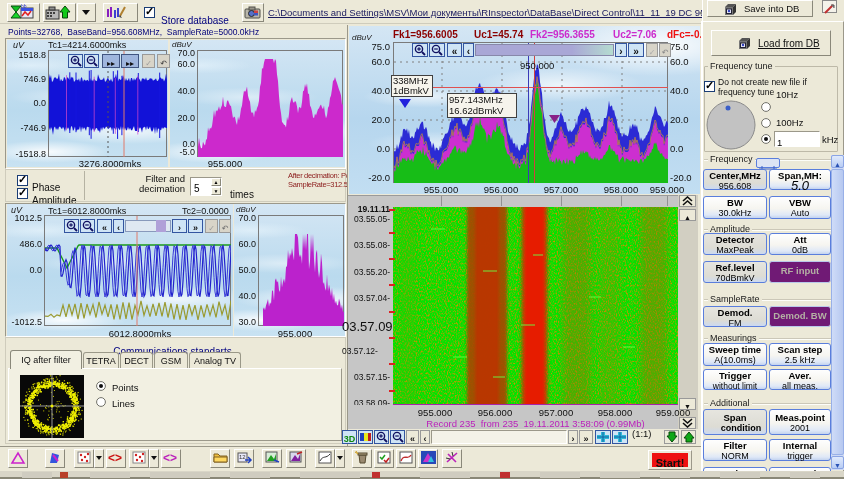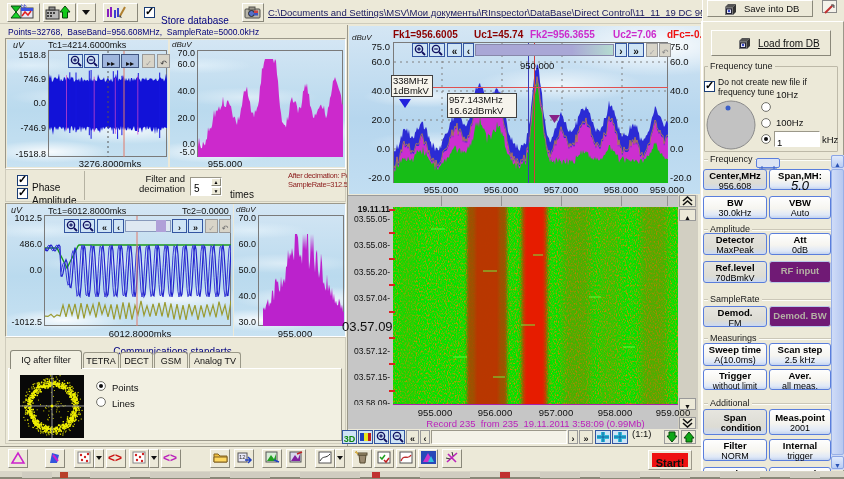--- a/index.html
+++ b/index.html
@@ -1154,21 +1154,21 @@
 <div class="abs" style="left:561px;top:196px;width:1px;height:10px;background:#707070;opacity:.6;"></div>
 <div class="abs" style="left:621px;top:196px;width:1px;height:10px;background:#707070;opacity:.6;"></div>
 <div class="abs" style="left:667px;top:196px;width:1px;height:10px;background:#707070;opacity:.6;"></div>
 <div class="abs" style="left:348px;top:207px;width:45px;height:222px;background:#c6c6c6;"></div>
 <div class="abs b" style="left:346px;top:204px;width:44px;text-align:right;font-size:8.5px;color:#101010;">19.11.11</div>
 <div class="abs" style="left:342px;top:214px;width:48px;text-align:right;font-size:8.5px;color:#101010;">03.55.05-</div>
 <div class="abs" style="left:342px;top:240px;width:48px;text-align:right;font-size:8.5px;color:#101010;">03.55.08-</div>
 <div class="abs" style="left:342px;top:267px;width:48px;text-align:right;font-size:8.5px;color:#101010;">03.55.20-</div>
 <div class="abs" style="left:342px;top:293px;width:48px;text-align:right;font-size:8.5px;color:#101010;">03.57.04-</div>
 <div class="abs" style="left:342px;top:319px;width:48px;text-align:center;font-size:13px;color:#101010;">03.57.09-</div>
-<div class="abs" style="left:342px;top:346px;width:48px;text-align:right;font-size:8.5px;color:#101010;">03.57.12-</div>
+<div class="abs" style="left:342px;top:346px;width:48px;font-size:8.5px;color:#101010;">03.57.12-</div>
 <div class="abs" style="left:342px;top:372px;width:48px;text-align:right;font-size:8.5px;color:#101010;">03.57.15-</div>
 <div class="abs" style="left:342px;top:398px;width:48px;text-align:right;font-size:8.5px;color:#101010;">03.58.09-</div>
 <div class="abs" style="left:393px;top:207px;width:285px;height:198px;"><svg width="285" height="198" viewBox="0 0 285 198">
 <defs>
 <filter id="wnoise" x="0" y="0" width="100%" height="100%">
   <feTurbulence type="fractalNoise" baseFrequency="0.9 0.5" numOctaves="2" seed="7" result="t"></feTurbulence>
   <feColorMatrix in="t" type="matrix" values="0 0 0 0 0.8  0 0 0 0 0.25  0 0 0 0 0  3.0 0 0 0 -1.35"></feColorMatrix>
 </filter>
 <filter id="wblur">
           <feGaussianBlur stdDeviation="1.6 0.1"></feGaussianBlur>

